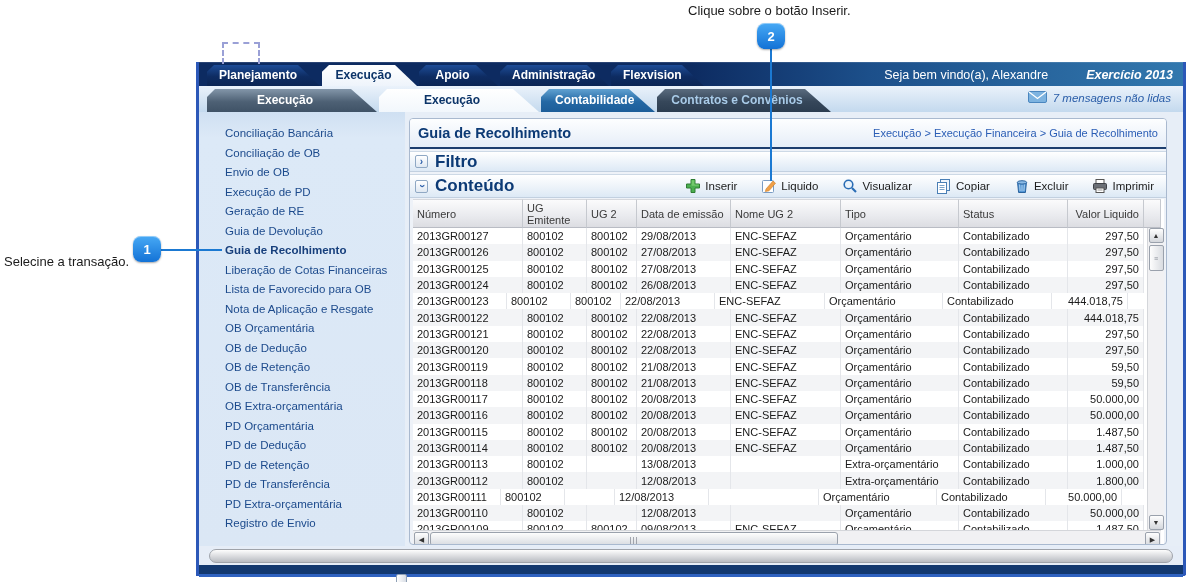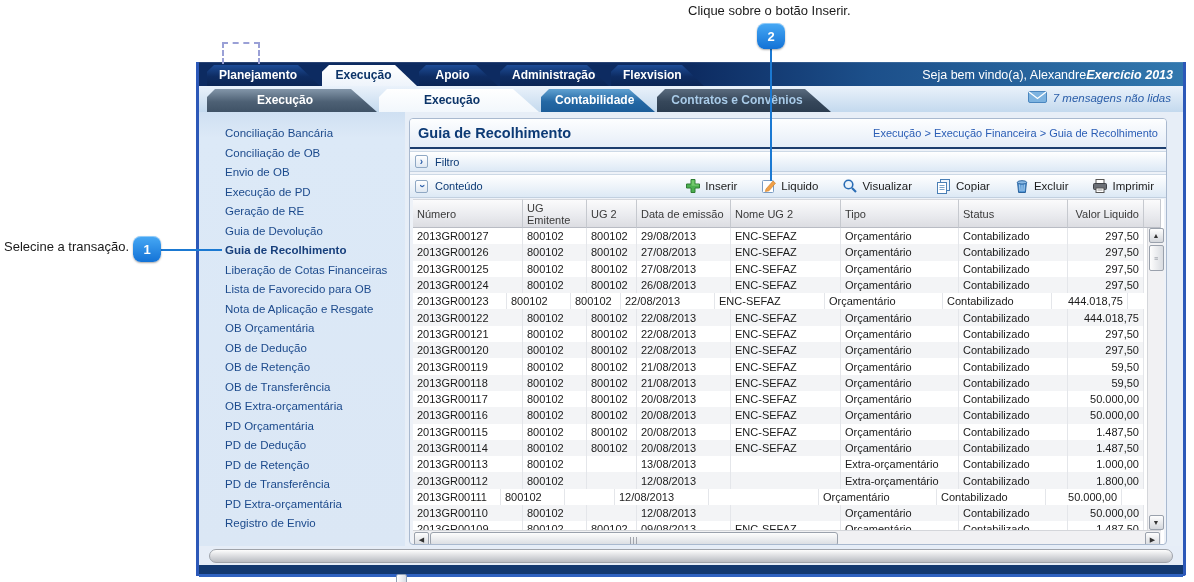--- a/index.html
+++ b/index.html
@@ -21,21 +21,21 @@
     border-left:3px solid #2c58b8;border-right:3px solid #2c58b8;background:#e6edf7;}
 
   
   .topbar{height:24px;background:linear-gradient(90deg,#0d2b61 0%,#0d2b61 50%,#1c4f8a 68%,#3278ae 100%);
     display:flex;align-items:flex-end;position:relative;box-shadow:inset 0 1px 0 rgba(255,255,255,.12);}
   .toptabs{display:flex;align-items:flex-end;padding-left:8px;gap:2px;height:100%;}
   .tab{height:21px;line-height:21px;font-size:12px;font-weight:bold;text-align:center;
     clip-path:polygon(0 100%,0 32%,7px 0,calc(100% - 22px) 0,100% 100%);padding:0 24px 0 12px;cursor:pointer;}
   .tab-navy{background:linear-gradient(180deg,#1d4c97,#0e2c62 55%,#0b2554);color:#fff;}
   .tab-active{background:linear-gradient(180deg,#ffffff,#eef4fb);color:#0c3468;}
-  .topbar-right{margin-left:auto;display:flex;align-items:center;padding:0 10px 4px 0;}
+  .topbar-right{margin-left:auto;display:flex;align-items:center;gap:38px;padding:0 10px 4px 0;}
   .welcome{color:#fff;font-size:12.5px;}
   .exercise{color:#fff;font-size:12.5px;font-weight:bold;font-style:italic;}
 
   
   .subbar{height:26px;background:linear-gradient(180deg,#eaf2fb,#c3d9ee);display:flex;align-items:flex-end;position:relative;}
   .subtabs{display:flex;align-items:flex-end;padding-left:8px;gap:2px;height:100%;}
   .stab{height:23px;line-height:23px;font-size:12px;font-weight:bold;text-align:center;
     clip-path:polygon(0 100%,0 35%,8px 0,calc(100% - 26px) 0,100% 100%);padding:0 28px 0 14px;cursor:pointer;}
   .stab-slate{background:linear-gradient(180deg,#8396a9,#4e6175 55%,#3f5266);color:#fff;}
   .stab-active{background:linear-gradient(180deg,#ffffff,#f2f7fc);color:#0c3468;}
@@ -65,21 +65,21 @@
   .breadcrumb{margin-left:auto;font-size:11px;color:#2a5db5;padding-right:8px;}
   .section-row{display:flex;align-items:center;gap:7px;padding-left:5px;margin-top:2px;
     background:linear-gradient(180deg,#ffffff,#dde9f5);border-top:1px solid #cdd9e6;border-bottom:1px solid #c2d0e0;}
   .row-filter{height:21px;}
   .row-content{height:24px;}
   .toggle-btn{width:13px;height:13px;background:linear-gradient(180deg,#ffffff,#dfe8f2);
     border:1px solid #8fa8c4;border-radius:2px;color:#2a5da8;font-size:10px;font-weight:bold;
     display:flex;align-items:center;justify-content:center;cursor:pointer;line-height:1;}
   .toggle-down{transform:none;}
   .toggle-down .g{display:inline-block;transform:rotate(90deg);}
-  .section-label{font-size:11px;font-weight:normal;color:#0c3a75;}
+  .section-label{font-size:17px;font-weight:bold;color:#0c3a75;}
   .toolbar{margin-left:auto;display:flex;align-items:center;gap:24px;padding-right:12px;}
   .tool-btn{display:flex;align-items:center;gap:4px;font-size:11.5px;color:#1b1b1b;cursor:pointer;}
   .tool-btn .ticon{width:16px;height:16px;display:inline-flex;}
 
   
   .table-wrap{position:relative;margin:1px 2px 0 3px;background:#fff;}
   .thead{display:flex;width:748px;}
   .th{background:linear-gradient(180deg,#fbfbfc,#e9eaee 60%,#dcdde2);border-right:1px solid #c6c9cf;
     border-bottom:1px solid #b9bcc4;border-top:1px solid #d6d8dd;color:#3a3a3a;font-size:11px;
     height:29px;display:flex;align-items:center;padding:1px 4px;line-height:12px;}
@@ -117,21 +117,21 @@
 <body>
 
 <div class="app">
 
   <div class="note" style="left:688px;top:3px;">Clique sobre o botão Inserir.</div>
   <div class="callout" style="left:757px;top:23px;">
     <span>2</span>
   </div>
   <div class="leader-v" style="left:770px;top:49px;height:132px;"></div>
 
-  <div class="note" style="left:4px;top:239px;">Selecine a transação.</div>
+  <div class="note" style="left:4px;top:254px;">Selecine a transação.</div>
   <div class="callout" style="left:133px;top:236px;">
     <span>1</span>
   </div>
   <div class="leader-h" style="left:160px;top:249px;width:62px;"></div>
 
   <div class="dashed-box"></div>
 
   <div class="window">
 
     <div class="topbar">

